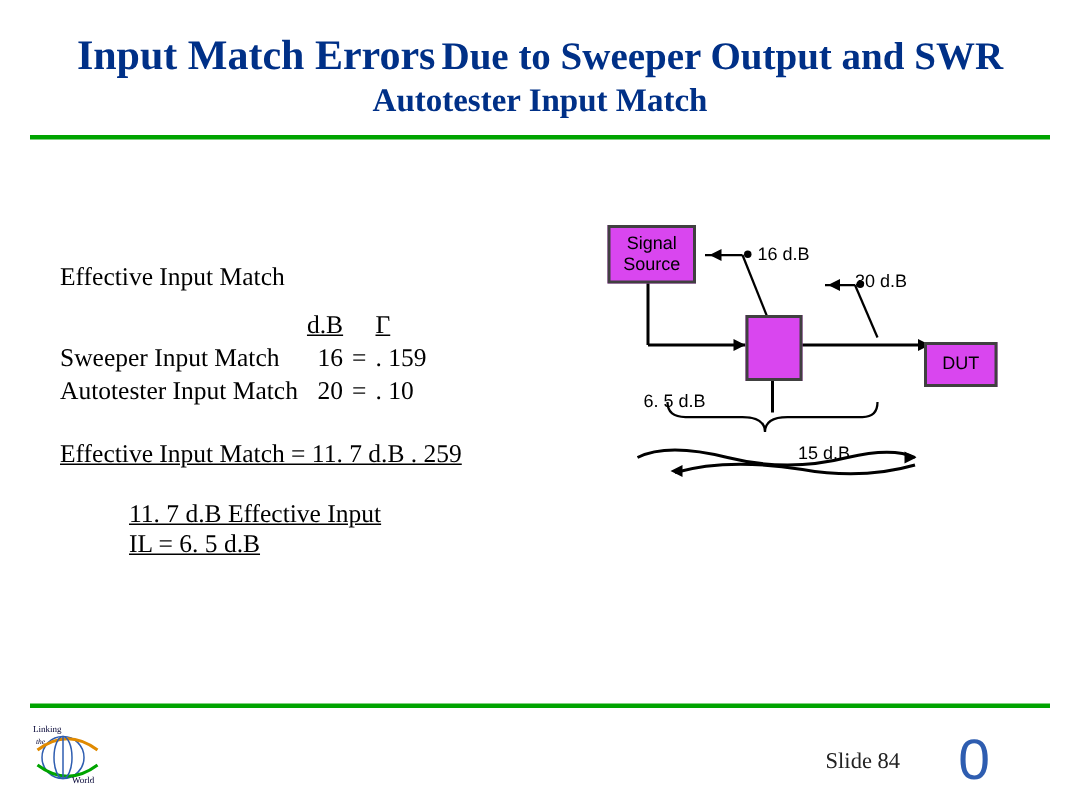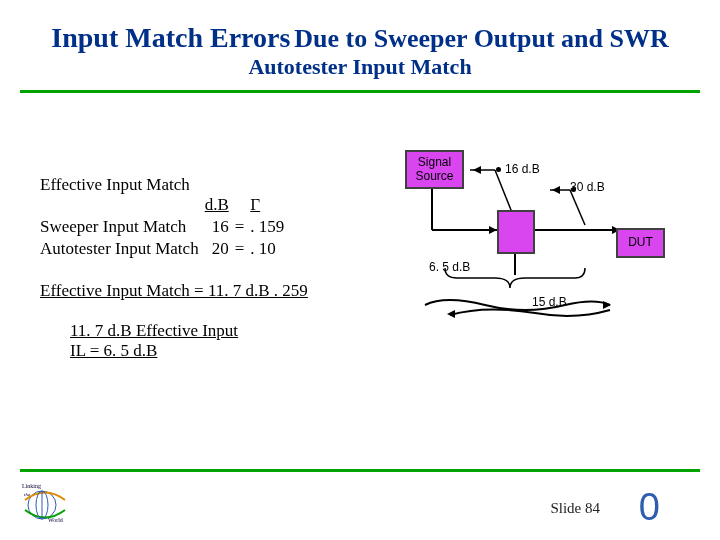--- a/index.html
+++ b/index.html
@@ -6,27 +6,27 @@
   .slide{position:relative;width:720px;height:540px}
   .title{position:absolute;top:22px;left:0;width:720px;text-align:center;color:#003087;font-weight:bold}
   .t1{font-size:28px}
   .t2{font-size:26px}
   .sub{font-size:22px}
   .hr{position:absolute;left:20px;width:680px;height:3px;background:#00a400}
   .hr.top{top:90px}
   .hr.bot{bottom:68px}
   .body{position:absolute;left:40px;top:175px;font-size:17px}
   .body .u{}
-  .table-wrap{margin-top:0}
+  .table-wrap{margin-top:12px}
   table{border-collapse:collapse;font-size:17px}
   td{padding:0 6px 2px 0;white-space:nowrap}
   td.hdr{text-decoration:underline}
   td.r{text-align:right}
   .eqline{margin-top:20px;text-decoration:underline}
-  .blk2{margin-top:20px;margin-left:30px}
+  .blk2{margin-top:20px;margin-left:46px}
   .blk2 .u{text-decoration:underline}
   .diagram{position:absolute;top:150px;right:55px;width:280px;height:170px}
   .diagram .node{position:absolute;background:#d946ef;border:2px solid #404040;font-size:12px;font-family:Arial,sans-serif;display:flex;align-items:center;justify-content:center;text-align:center;line-height:1.1}
   .sig{left:20px;top:0;width:55px;height:35px}
   .dut{right:0px;top:78px;width:45px;height:26px}
   .midbox{left:112px;top:60px;width:34px;height:40px}
   .dlabel{position:absolute;font-size:12px;font-family:Arial,sans-serif;white-space:nowrap}
   .l16{left:120px;top:12px}
   .l20{left:185px;top:30px}
   .l65{left:44px;top:110px}

